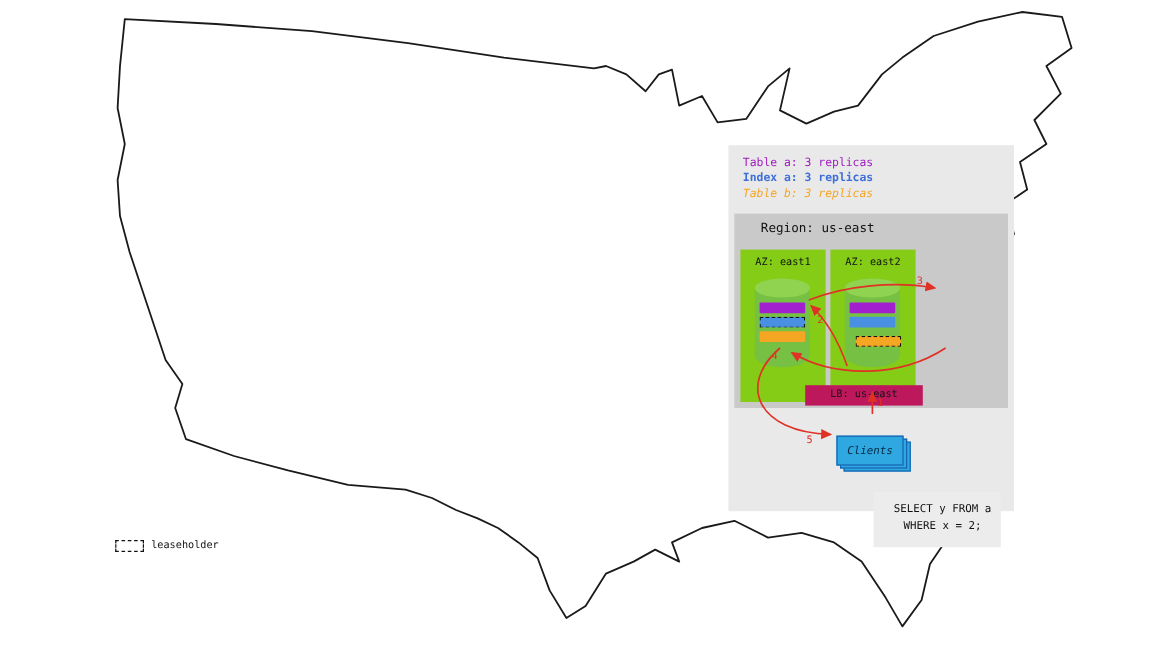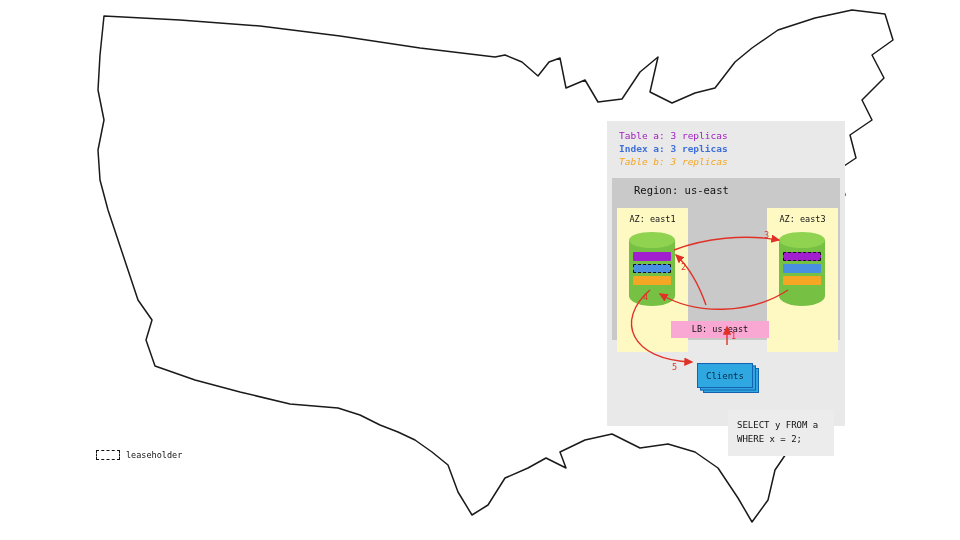--- a/index.html
+++ b/index.html
@@ -9,43 +9,43 @@
   .map-svg { position:absolute; left:0; top:0; z-index:1; }
 
   
   .panel { position:absolute; left:607px; top:121px; width:238px; height:305px; background:#e9e9e9; z-index:2; }
   .legend { position:absolute; left:12px; top:8px; }
   .legend-item { display:block; font-size:9.5px; line-height:13px; }
 
   .region { position:absolute; left:5px; top:57px; width:228px; height:162px; background:#c9c9c9; }
   .region-title { position:absolute; left:8px; top:6px; font-size:10.5px; color:#111;margin-left:14px; }
 
-  .az { position:absolute; top:30px; width:71px; height:144px; background:#fef9c3; }
+  .az { position:absolute; top:30px; width:71px; height:127px; background:#84cc16; }
   .az1 { left:5px; } .az2 { left:80px; } .az3 { left:155px; }
   .az-label { margin-top:6px; text-align:center; font-size:8.5px; color:#111; }
 
   .cyl { position:absolute; left:12px; top:24px; width:46px; height:78px; }
   .cyl-body { position:absolute; left:0; top:8px; width:46px; height:66px; background:#76c043; border-radius:0 0 23px 23px / 0 0 10px 10px; }
   .cyl-top { position:absolute; left:0; top:0; width:46px; height:16px; background:#90d351; border-radius:50%; }
   .stripe { position:absolute; left:4px; width:38px; height:9px; border-radius:1px; box-sizing:border-box; }
   .st-a { top:20px; background:#a21fd0; }
   .st-i { top:32px; background:#4a90e2; }
   .st-b { top:44px; background:#f5a623; }
   .lh { border:1.6px dashed #111; }
   .lh-offset { transform:translate(5px,4px); }
 
-  .lb { position:absolute; left:64px; top:200px; width:98px; height:17px; background:#f9a8d4; font-size:8.5px; text-align:center; line-height:17px; color:#111; }
+  .lb { position:absolute; left:64px; top:200px; width:98px; height:17px; background:#be185d; font-size:8.5px; text-align:center; line-height:17px; color:#111; }
 
-  .clients-stack { position:absolute; left:90px; top:242px; width:56px; height:25px; }
+  .clients-stack { position:absolute; left:90px; top:242px; width:56px; height:25px;font-style:italic; }
   .clients-layer { position:absolute; left:0; top:0; width:100%; height:100%; background:#2fa8e1; border:1px solid #1462b0; box-sizing:border-box; }
   .cl-back { transform:translate(6px,5px); }
   .cl-mid  { transform:translate(3px,2.5px); }
   .cl-front { display:flex; align-items:center; justify-content:center; font-size:9px; color:#052a44; }
 
-  .sql-box { position:absolute; left:728px; top:410px; width:106px; height:46px; background:#ececec; z-index:2; font-size:9px; line-height:14px; padding:8px 0 0 9px; box-sizing:border-box; color:#111; }
+  .sql-box { position:absolute; left:728px; top:410px; width:106px; height:46px; background:#ececec; z-index:2; font-size:9px; line-height:14px; padding:8px 0 0 9px; box-sizing:border-box; color:#111;text-align:center; }
   .sql-box div { white-space:pre; }
 
   .lh-key { position:absolute; left:96px; top:450px; display:flex; align-items:flex-end; z-index:2; }
   .lh-key-box { width:24px; height:10px; border:1.6px dashed #111; box-sizing:border-box; }
   .lh-key-label { margin-left:6px; font-size:8.5px; color:#111; }
 
   .arrows { position:absolute; left:0; top:0; z-index:3; pointer-events:none; }
   .step-num { position:absolute; z-index:4; color:#e03127; font-size:8.5px; }
   .n1 { left:731px; top:331px; }
   .n2 { left:681px; top:262px; }
@@ -77,31 +77,31 @@
         <div class="az-label">AZ: east1</div>
         <div class="cyl">
           <div class="cyl-body"></div>
           <div class="cyl-top"></div>
           <div class="stripe st-a"></div>
           <div class="stripe st-i lh"></div>
           <div class="stripe st-b"></div>
         </div>
       </div>
 
-
-      <div class="az az3">
-        <div class="az-label">AZ: east3</div>
+      <div class="az az2">
+        <div class="az-label">AZ: east2</div>
         <div class="cyl">
           <div class="cyl-body"></div>
           <div class="cyl-top"></div>
-          <div class="stripe st-a lh"></div>
+          <div class="stripe st-a"></div>
           <div class="stripe st-i"></div>
-          <div class="stripe st-b"></div>
+          <div class="stripe st-b lh lh-offset"></div>
         </div>
       </div>
+
     </div>
 
     <div class="lb">LB: us-east</div>
 
     <div class="clients-stack">
       <div class="clients-layer cl-back"></div>
       <div class="clients-layer cl-mid"></div>
       <div class="clients-layer cl-front">Clients</div>
     </div>
   </div>

